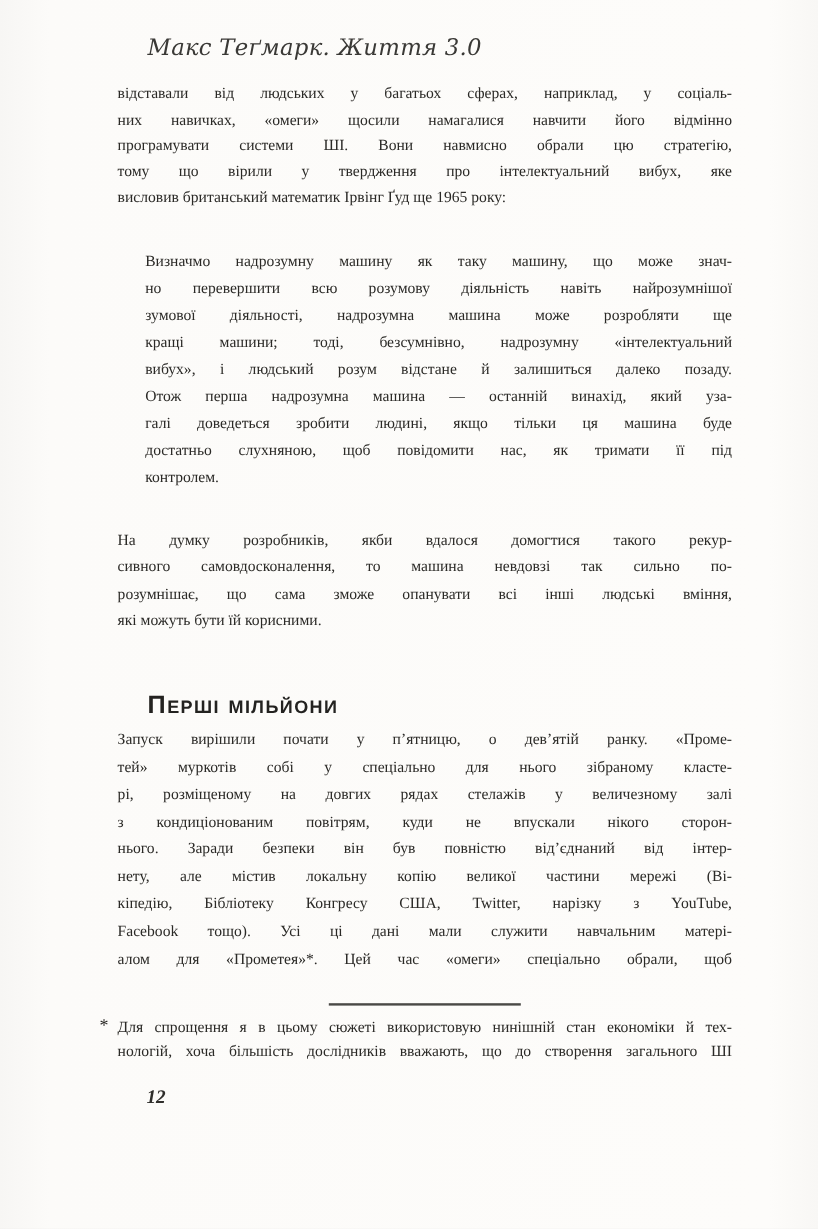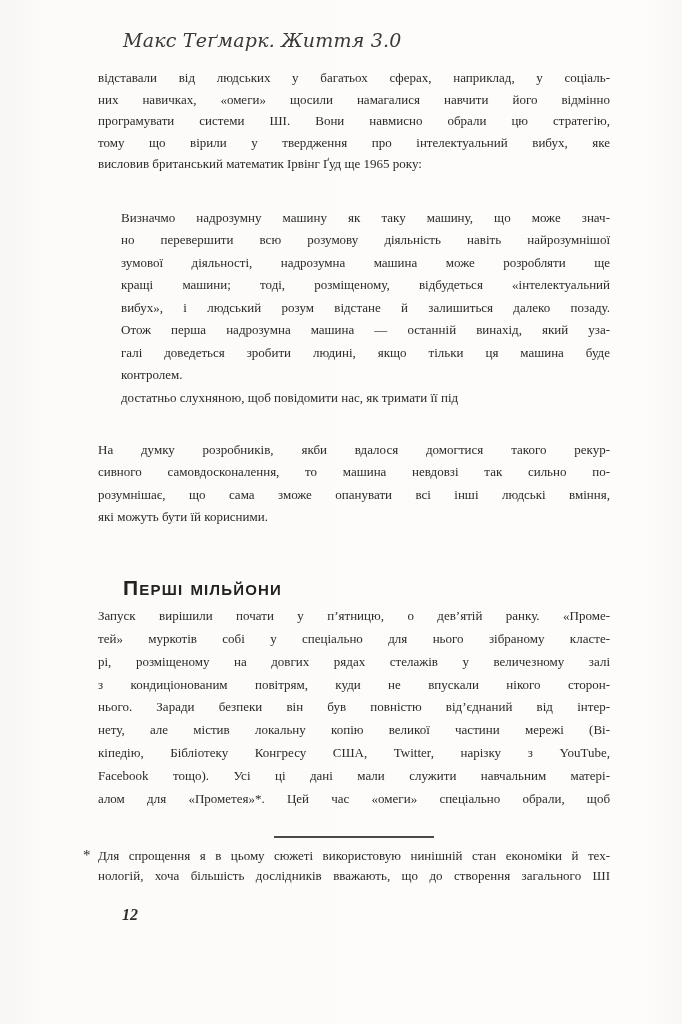--- a/index.html
+++ b/index.html
@@ -104,26 +104,26 @@
       <div class="line">них навичках, «омеги» щосили намагалися навчити його відмінно</div>
       <div class="line">програмувати системи ШІ. Вони навмисно обрали цю стратегію,</div>
       <div class="line">тому що вірили у твердження про інтелектуальний вибух, яке</div>
       <div class="line">висловив британський математик Ірвінг Ґуд ще 1965 року:</div>
     </div>
 
   <blockquote class="para quote">
       <div class="line">Визначмо надрозумну машину як таку машину, що може знач-</div>
       <div class="line">но перевершити всю розумову діяльність навіть найрозумнішої</div>
       <div class="line">зумової діяльності, надрозумна машина може розробляти ще</div>
-      <div class="line">кращі машини; тоді, розміщеному, відбудеться «інтелектуальний</div>
+      <div class="line">кращі машини; тоді, безсумнівно, надрозумну «інтелектуальний</div>
       <div class="line">вибух», і людський розум відстане й залишиться далеко позаду.</div>
       <div class="line">Отож перша надрозумна машина — останній винахід, який уза-</div>
       <div class="line">галі доведеться зробити людині, якщо тільки ця машина буде</div>
+      <div class="line">достатньо слухняною, щоб повідомити нас, як тримати її під</div>
       <div class="line">контролем.</div>
-      <div class="line">достатньо слухняною, щоб повідомити нас, як тримати її під</div>
     </blockquote>
 
   <div class="para p2">
       <div class="line">На думку розробників, якби вдалося домогтися такого рекур-</div>
       <div class="line">сивного самовдосконалення, то машина невдовзі так сильно по-</div>
       <div class="line">розумнішає, що сама зможе опанувати всі інші людські вміння,</div>
       <div class="line">які можуть бути їй корисними.</div>
     </div>
 
   <h2 class="section-heading">Перші мільйони</h2>

